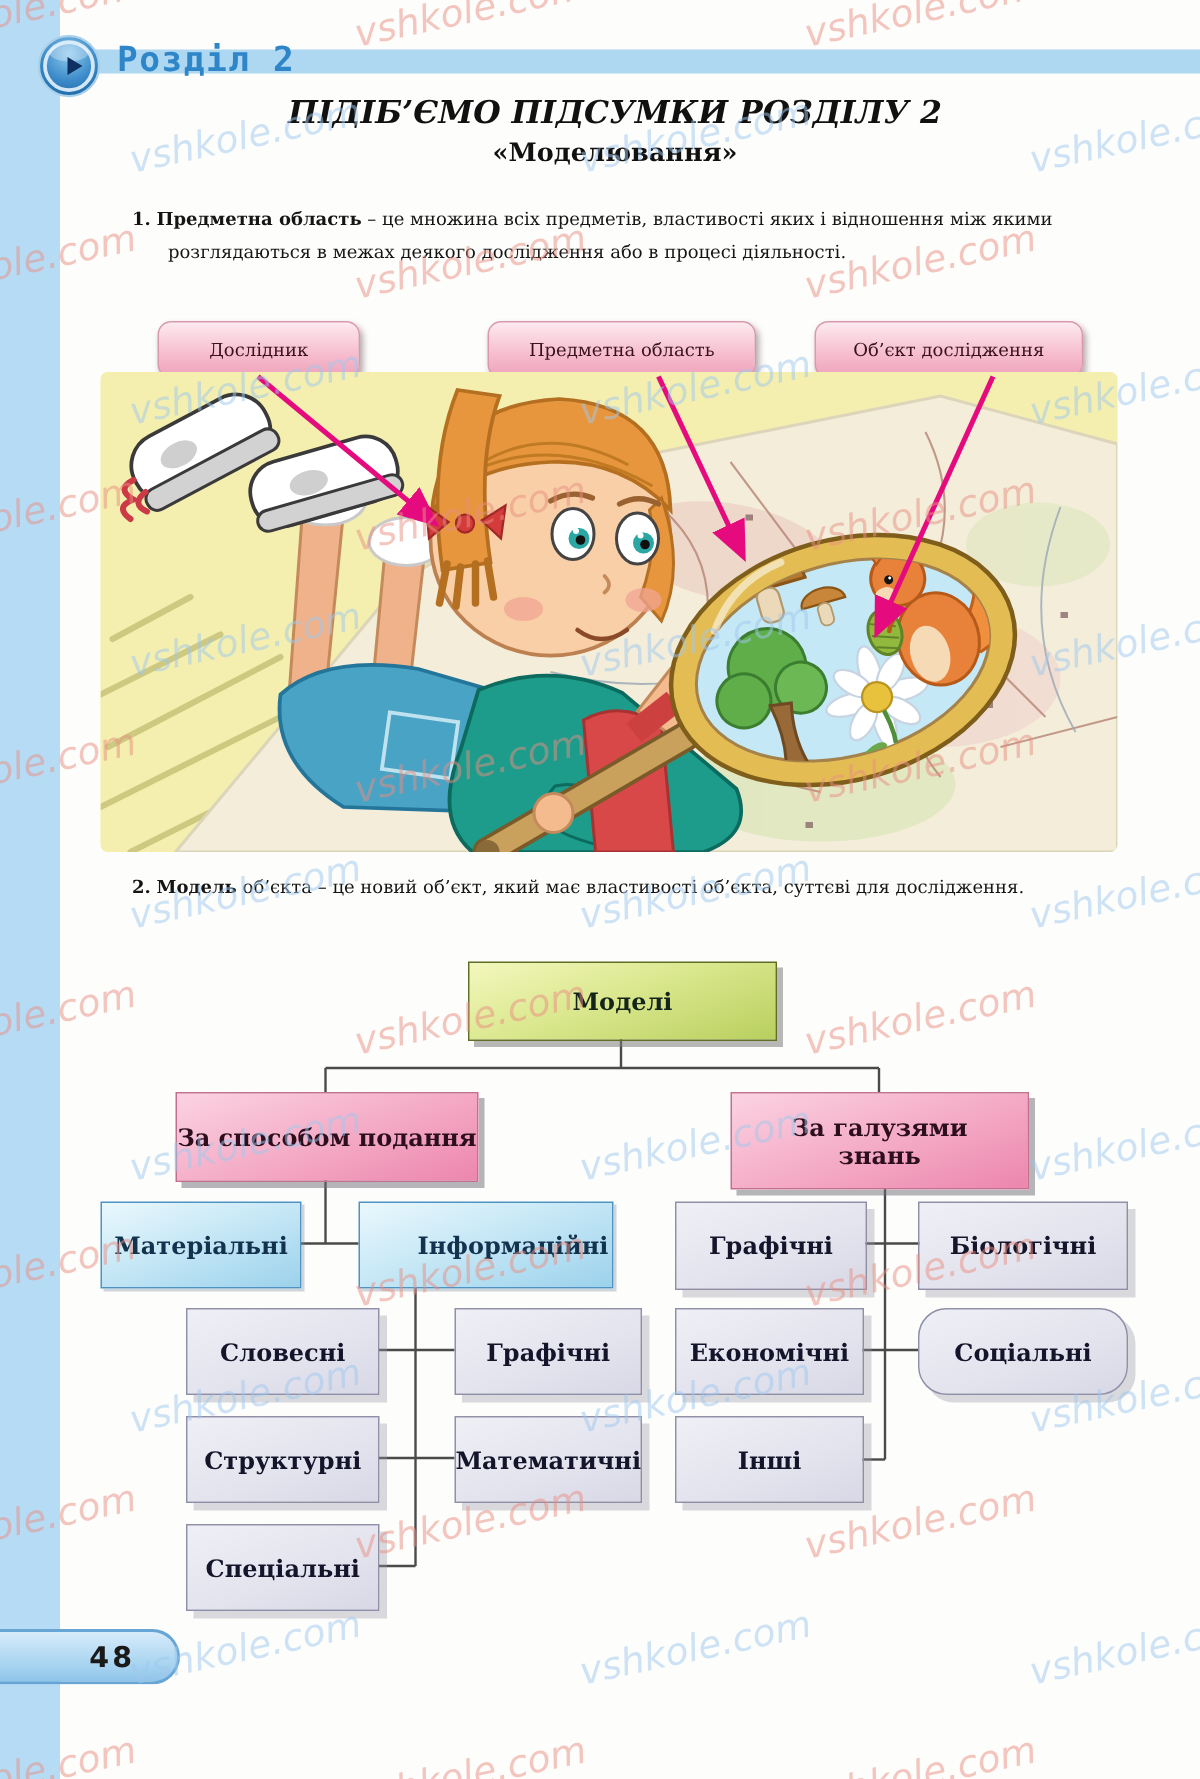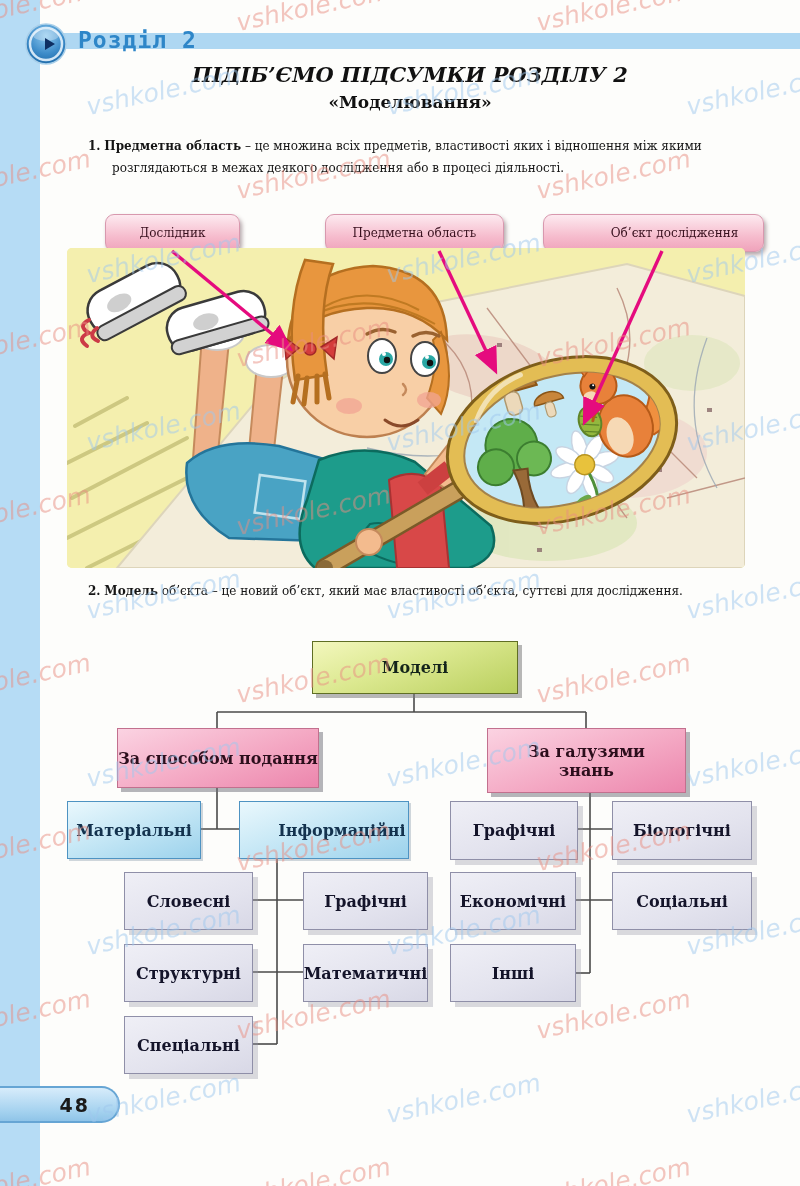--- a/index.html
+++ b/index.html
@@ -69,21 +69,21 @@
   <div class="title-main">ПІДІБ’ЄМО ПІДСУМКИ РОЗДІЛУ 2</div>
   <div class="title-sub">«Моделювання»</div>
 
   <div class="para" style="left:88px;top:136px;width:684px;">
     <b>1.</b>
     <b>Предметна область</b><span> – це множина всіх предметів, властивості яких і відношення між якими розглядаються в межах деякого дослідження або в процесі діяльності.</span>
   </div>
 
   <div class="plabel" style="left:105px;width:133px;">Дослідник</div>
   <div class="plabel" style="left:325px;width:177px;">Предметна область</div>
-  <div class="plabel" style="left:543px;width:177px;padding-left:42px;">Об’єкт дослідження</div>
+  <div class="plabel" style="left:543px;width:177px;">Об’єкт дослідження</div>
 
   <div class="pic">
     <svg width="678" height="320" viewBox="0 0 678 320">
       <defs>
         <marker id="ah" markerWidth="9" markerHeight="8" refX="6.5" refY="3.5" orient="auto">
           <path d="M0,0 L8,3.5 L0,7 Z" fill="#e50b7e"></path>
         </marker>
         <clipPath id="lensclip">
             <ellipse cx="495" cy="192" rx="100" ry="64"></ellipse>
           </clipPath>
@@ -297,21 +297,21 @@
     </div>
 
   <div class="node bluebox" style="left:67px;top:801px;width:132px;height:56px;">Матеріальні</div>
   <div class="node bluebox" style="left:239px;top:801px;width:132px;height:56px;padding-left:36px;">Інформаційні</div>
   <div class="node graybox" style="left:450px;top:801px;width:126px;height:57px;">Графічні</div>
   <div class="node graybox" style="left:612px;top:801px;width:138px;height:57px;">Біологічні</div>
 
   <div class="node graybox" style="left:124px;top:872px;width:127px;height:56px;">Словесні</div>
   <div class="node graybox" style="left:303px;top:872px;width:123px;height:56px;">Графічні</div>
   <div class="node graybox" style="left:450px;top:872px;width:124px;height:56px;">Економічні</div>
-  <div class="node graybox" style="left:612px;top:872px;width:138px;height:56px;">Соціальні</div>
+  <div class="node graybox" style="left:612px;top:872px;width:138px;height:56px;border-radius:19px;">Соціальні</div>
 
   <div class="node graybox" style="left:124px;top:944px;width:127px;height:56px;">Структурні</div>
   <div class="node graybox" style="left:303px;top:944px;width:123px;height:56px;">Математичні</div>
   <div class="node graybox" style="left:124px;top:1016px;width:127px;height:56px;">Спеціальні</div>
 
   <div class="node graybox" style="left:450px;top:944px;width:124px;height:56px;">Інші</div>
 
   <div class="pill">
     <span>48</span>
   </div>

